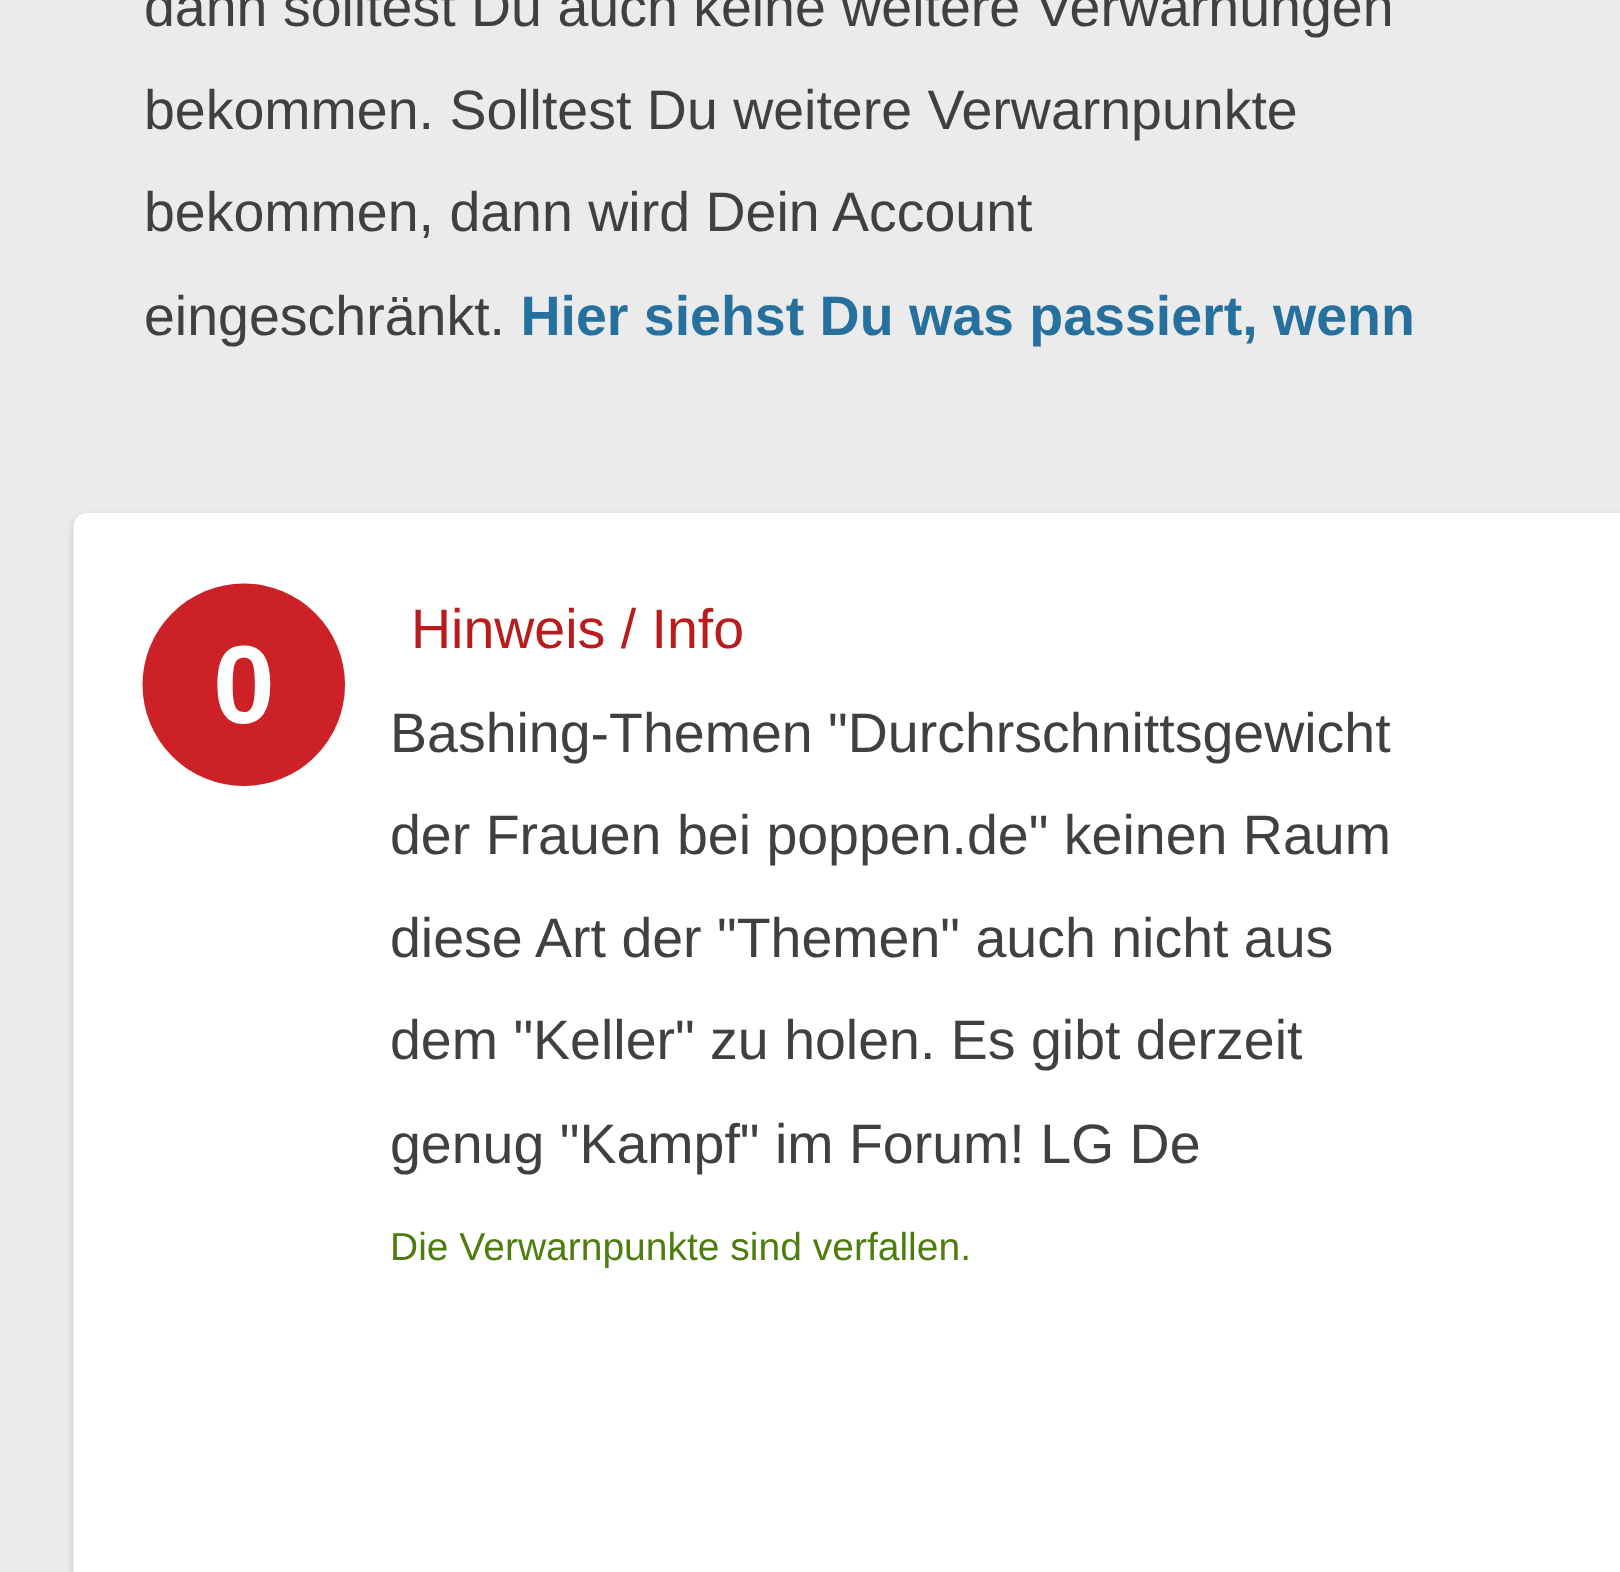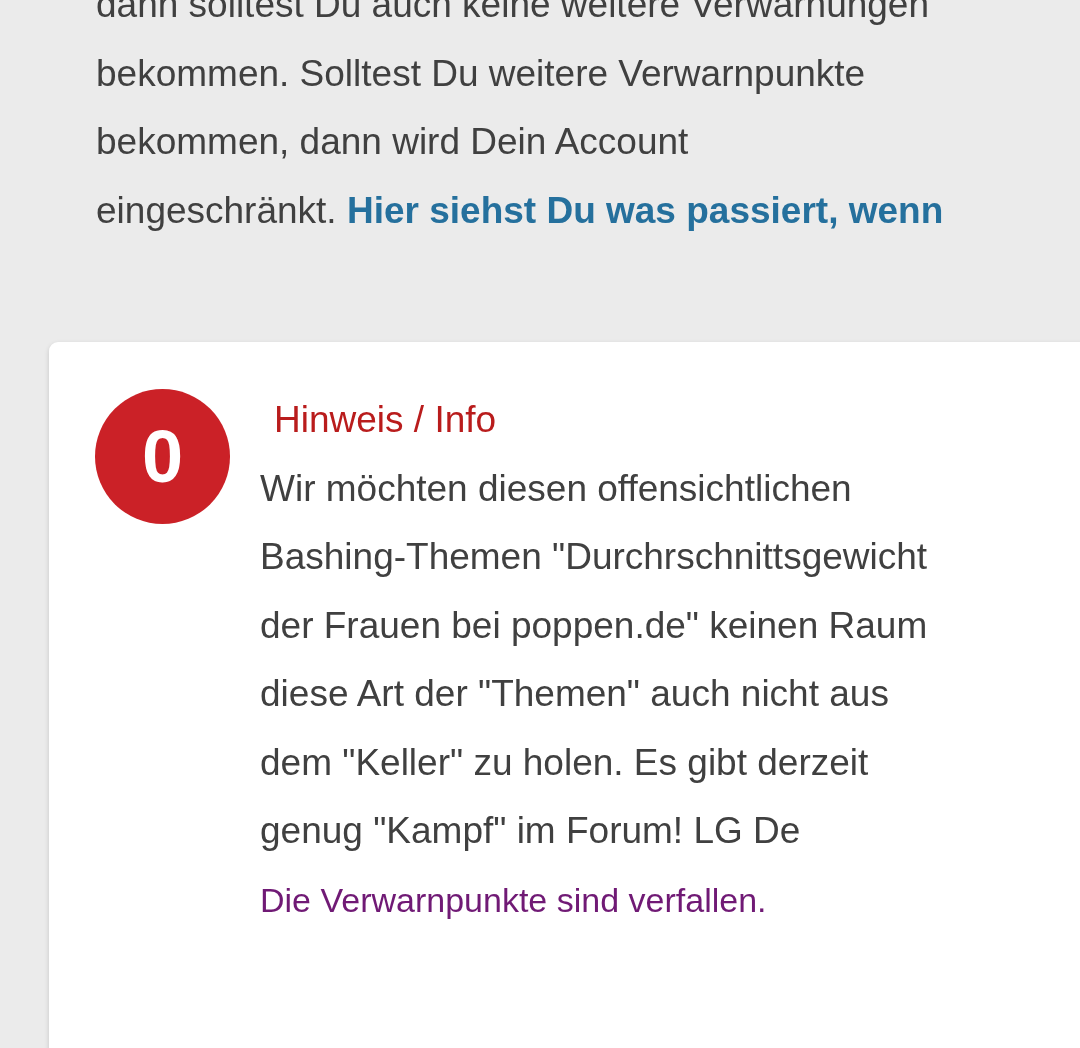--- a/index.html
+++ b/index.html
@@ -72,41 +72,40 @@
     line-height: 68.5px;
     color: #404040;
   }
   .card-text .line { white-space: nowrap; }
   .card-title {
     font-weight: 400;
     padding-left: 14px;
     color: #b91c1c;
   }
   .note {
-    font-size: 34px;
-    color: #701a75;
+    font-size: 26px;
+    color: #4d7c0f;
   }
 </style>
 </head>
 <body>
 
 <div class="stage">
 
   <div class="intro">
     <div class="line">dann solltest Du auch keine weitere Verwarnungen</div>
     <div class="line">bekommen. Solltest Du weitere Verwarnpunkte</div>
     <div class="line">bekommen, dann wird Dein Account</div>
     <div class="line"><span>eingeschränkt. </span><a class="link">Hier siehst Du was passiert, wenn</a></div>
   </div>
 
   <div class="card">
     <div class="badge">0</div>
     <div class="card-text">
       <div class="line card-title">Hinweis / Info</div>
-      <div class="line">Wir möchten diesen offensichtlichen</div>
       <div class="line">Bashing-Themen "Durchrschnittsgewicht</div>
       <div class="line">der Frauen bei poppen.de" keinen Raum</div>
       <div class="line">diese Art der "Themen" auch nicht aus</div>
       <div class="line">dem "Keller" zu holen. Es gibt derzeit</div>
       <div class="line">genug "Kampf" im Forum! LG De</div>
       <div class="line note">Die Verwarnpunkte sind verfallen.</div>
     </div>
   </div>
 
 </div>

